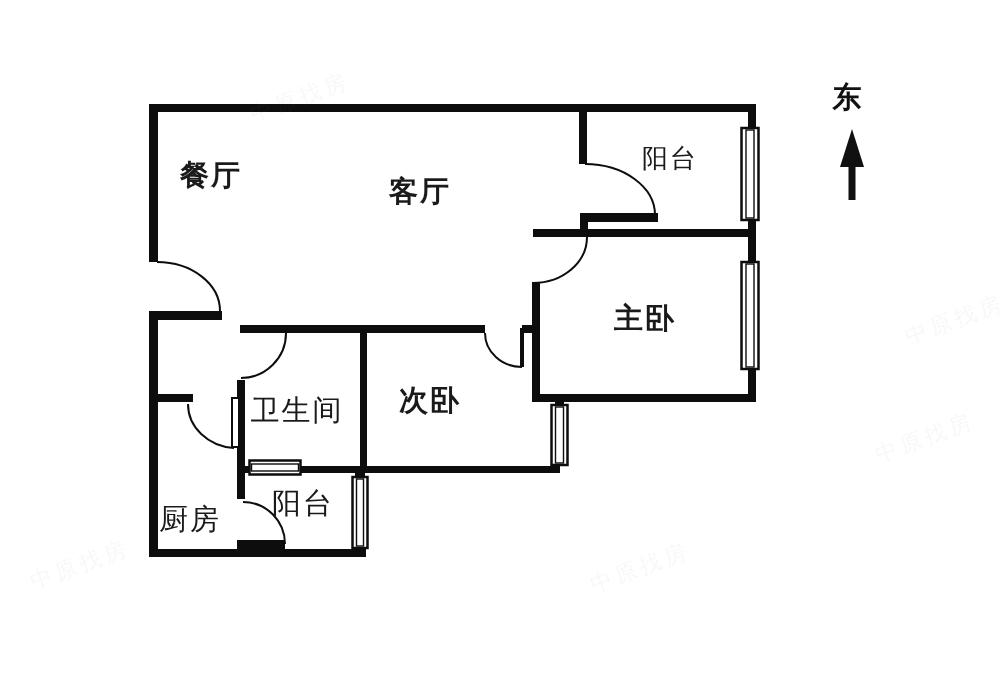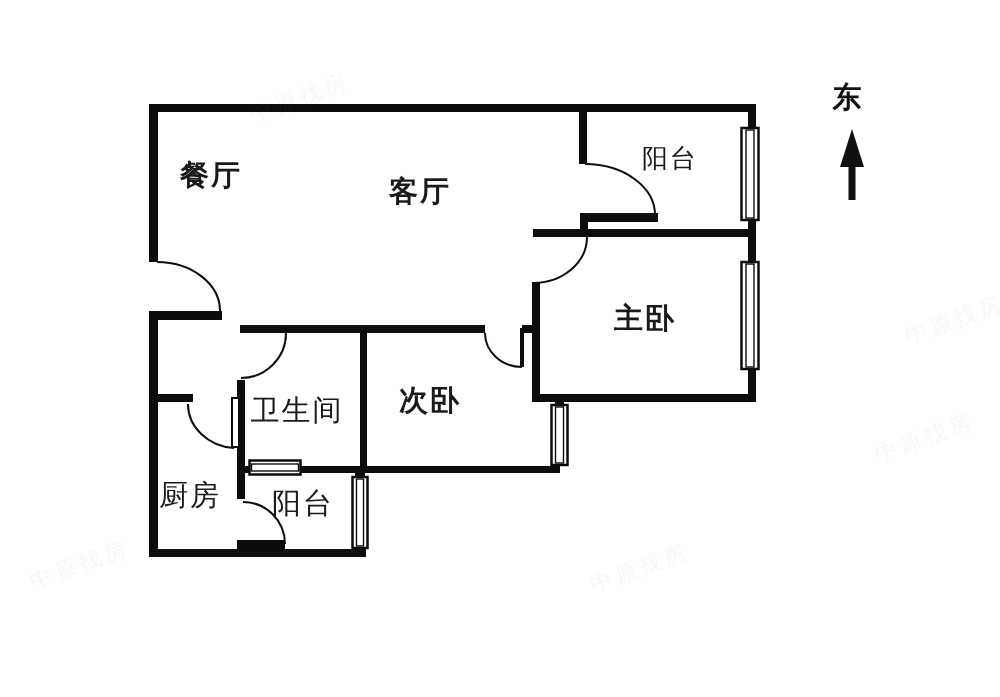--- a/index.html
+++ b/index.html
@@ -136,21 +136,21 @@
   <div class="room-label fs29" style="left:420px;top:192px;text-align:center;">客厅</div>
 
   <div class="room-label fs26" style="left:670px;top:158px;">阳台</div>
 
   <div class="room-label fs29" style="left:645px;top:319px;">主卧</div>
 
   <div class="room-label fs29" style="left:430px;top:401px;">次卧</div>
 
   <div class="room-label fs25" style="left:297px;top:411px;">卫生间</div>
 
-  <div class="room-label fs25" style="left:190px;top:496px;">厨房</div>
+  <div class="room-label fs25" style="left:190px;top:520px;">厨房</div>
 
   <div class="room-label fs25" style="left:303px;top:504px;">阳台</div>
 
   <div class="compass-label" style="left:847px;top:98px;">东</div>
 
   <span class="watermark" style="left:300px;top:98px;">中原找房</span>
   <span class="watermark" style="left:640px;top:568px;">中原找房</span>
   <span class="watermark" style="left:925px;top:438px;">中原找房</span>
   <span class="watermark" style="left:80px;top:565px;">中原找房</span>
   <span class="watermark" style="left:955px;top:320px;">中原找房</span>

